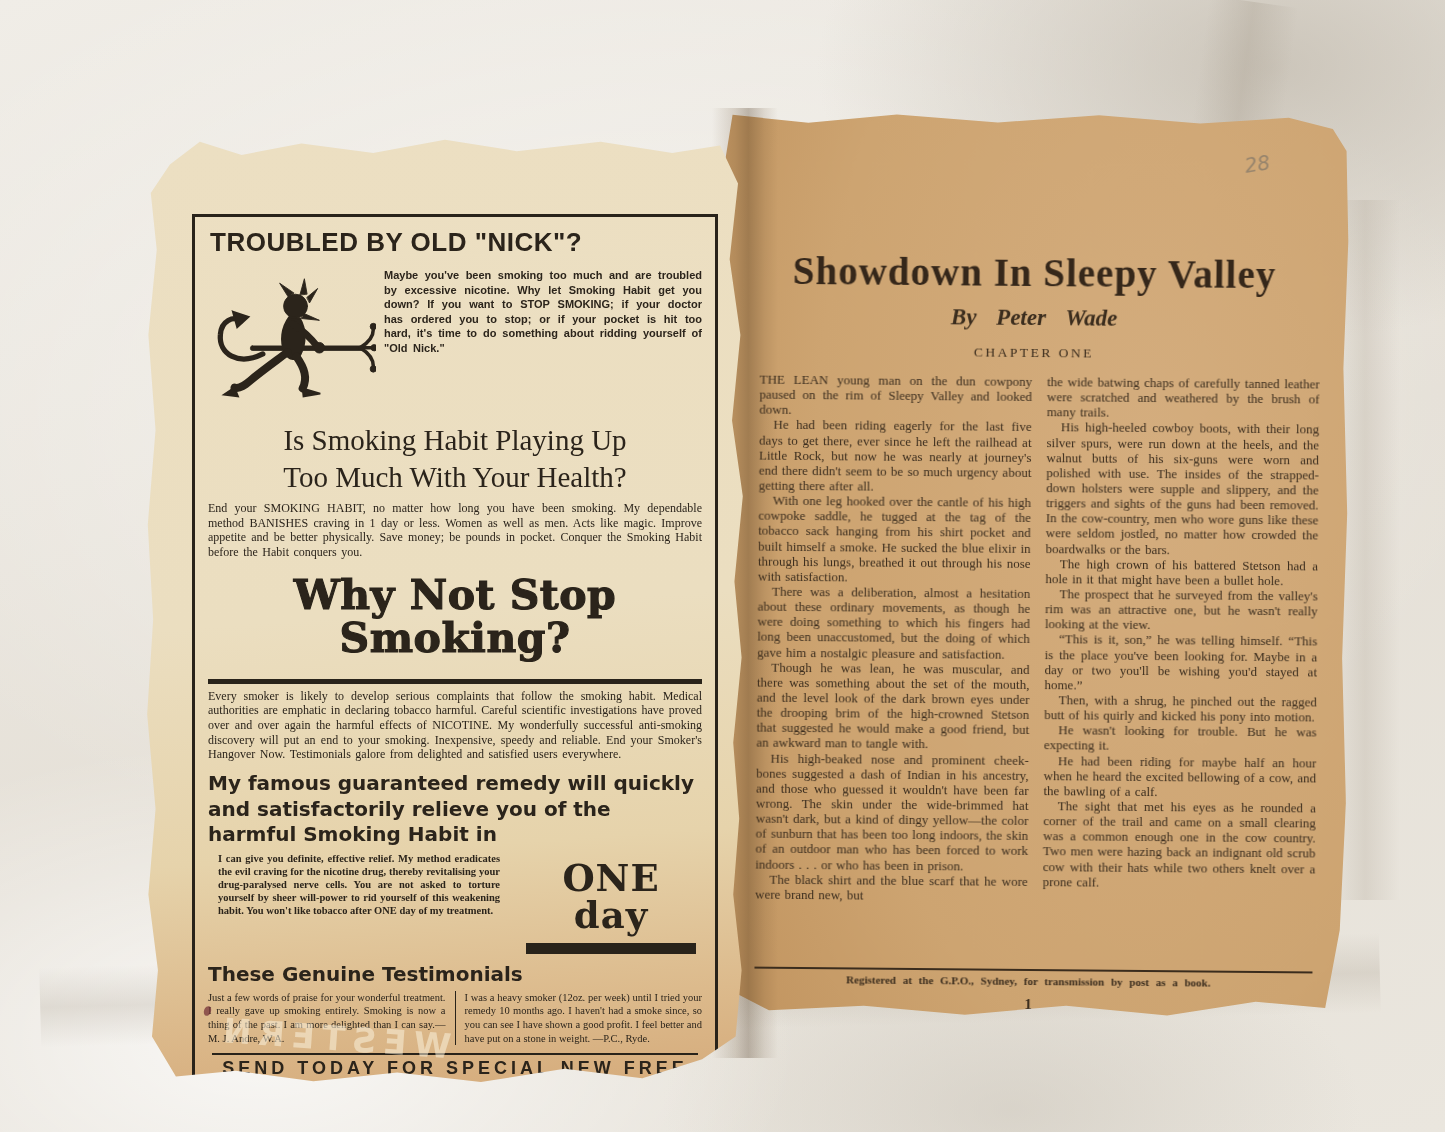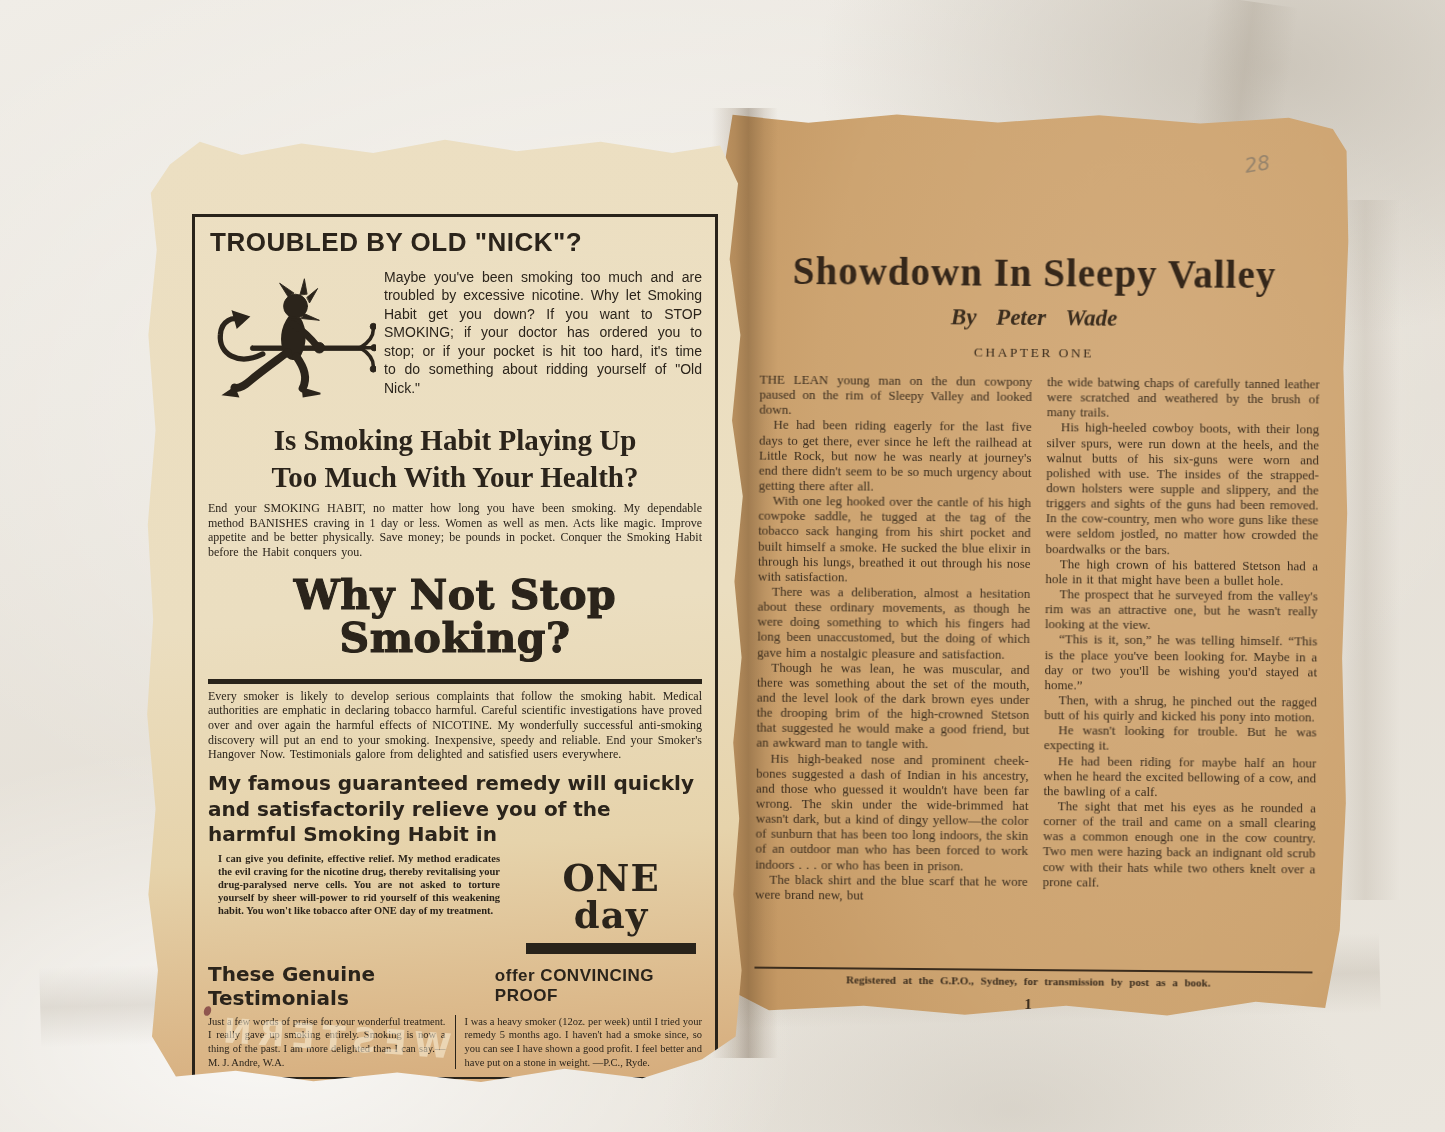--- a/index.html
+++ b/index.html
@@ -47,23 +47,23 @@
     background:linear-gradient(90deg, transparent 0%, rgba(95,68,38,.18) 35%, rgba(70,48,24,.3) 55%, rgba(95,68,38,.12) 80%, transparent 100%); }
 
   
   .ad-box {
     position:absolute; left:46px; top:78px; right:26px;
     border:3px solid #29231a; padding:8px 13px 12px 13px; color:#2b241b;
   }
   .ad-headline { margin:2px 0 4px 2px; font-size:26px; font-weight:bold; letter-spacing:.5px; font-family:"Liberation Sans", sans-serif; }
   .devil-row { overflow:hidden; }
   .devil { float:left; width:168px; height:148px; margin:2px 8px 0 0; }
-  .ad-intro { margin:6px 0 0 0; font-size:14px; font-weight:normal; line-height:1.32; text-align:justify; word-spacing:2.5px; }
+  .ad-intro { margin:6px 0 0 0; font-size:11px; font-weight:bold; line-height:1.32; text-align:justify; word-spacing:2.5px; }
   .ad-subhead { clear:both; margin:10px 0 4px 0; text-align:center; font-family:"Liberation Serif", serif;
-    font-weight:bold; font-size:29px; line-height:1.28; }
+    font-weight:normal; font-size:29px; line-height:1.28; }
   .ad-para { margin:5px 0 0 0; font-family:"Liberation Serif", serif; font-weight:normal;
     font-size:12px; line-height:1.22; text-align:justify; word-spacing:1.5px; }
   .big-head-wrap { border-bottom:5px solid #29231a; padding-bottom:5px; margin-top:7px; }
   .big-head { margin:14px; text-align:center; font-family:"DejaVu Serif", serif; font-weight:bold;
     font-size:41px; letter-spacing:.5px; -webkit-text-stroke:1.1px #29231a; line-height:1.05; }
   .remedy-head { margin:9px 0 4px 0; font-family:"DejaVu Sans", sans-serif; font-weight:bold;
     font-size:20px; line-height:1.28; }
   .remedy-row { display:flex; gap:20px; align-items:flex-start; }
   .remedy-body { flex:1.55; margin:0 0 0 10px; font-family:"Liberation Serif", serif; font-weight:bold;
     font-size:10.5px; line-height:1.25; text-align:justify; }
@@ -204,25 +204,24 @@
       <div class="remedy-head">My famous guaranteed remedy will quickly and satisfactorily relieve you of the harmful Smoking Habit in</div>
       <div class="remedy-row">
         <p class="remedy-body">I can give you definite, effective relief.  My method eradicates the evil craving for the nicotine drug, thereby revitalising your drug-paralysed nerve cells.  You are not asked to torture yourself by sheer will-power to rid yourself of this weakening habit.  You won't like tobacco after ONE day of my treatment.</p>
         <div class="one-day-wrap">
           <div class="one-day">ONE day</div>
           <div class="one-day-bar"></div>
         </div>
       </div>
       <div class="test-head">
         <span class="th-left">These Genuine Testimonials</span>
-        <span class="th-right">offer CONVINCING PROOF</span>
       </div>
       <div class="test-cols">
         <p class="testimonial">Just a few words of praise for your wonderful treatment.  I really gave up smoking entirely.  Smoking is now a thing of the past.  I am more delighted than I can say.—M. J. Andre, W.A.</p>
-        <p class="testimonial second">I was a heavy smoker (12oz. per week) until I tried your remedy 5 months ago. I haven't had a smoke since, so you can see I have shown a good profit.  I feel better and have put on a stone in weight. —P.C., Ryde.</p>
+        <p class="testimonial second">I was a heavy smoker (12oz. per week) until I tried your remedy 10 months ago. I haven't had a smoke since, so you can see I have shown a good profit.  I feel better and have put on a stone in weight. —P.C., Ryde.</p>
       </div>
       <div class="send-today">SEND TODAY FOR SPECIAL NEW FREE BOOKLET</div>
       <p class="write-para">Write at once for FREE BOOKLET on "How to Stop Smoking," with full details of special immediate offers and instructions what to do, with Special Application Form. Enclose name and address and stamps for postage.  Sent under plain cover, and without obligation.  WRITE NOW.  THIS VERY DAY, for your copy.</p>
       <div class="boxes-row">
         <div class="elwood-box">
           
           
           
           
         </div>

